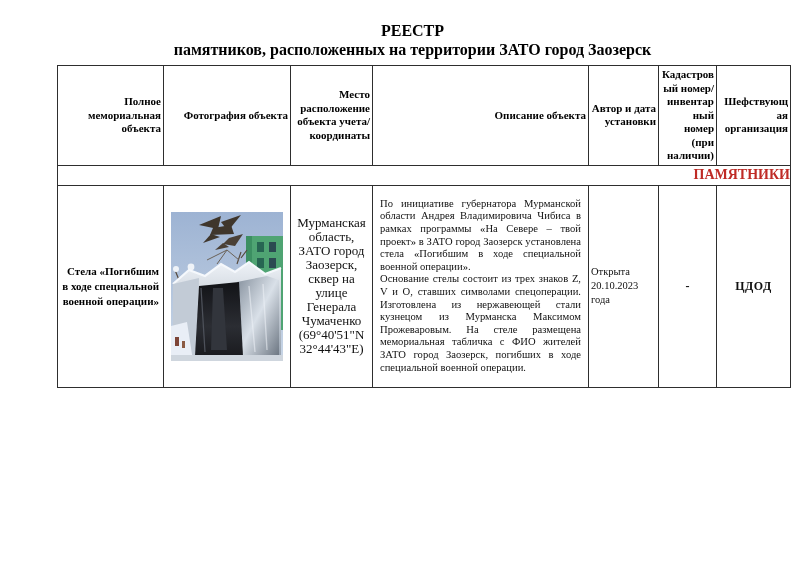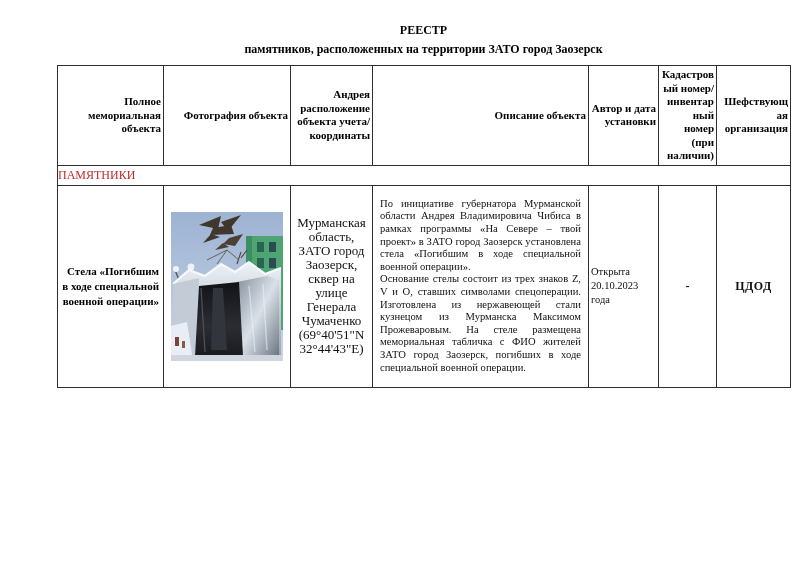--- a/index.html
+++ b/index.html
@@ -5,22 +5,22 @@
   * { margin:0; padding:0; box-sizing:border-box; }
   html,body { width:800px; height:565px; background:#ffffff; }
   body {
     font-family:"Liberation Serif", serif;
     color:#111;
     position:relative;
   }
   .page { position:relative; width:800px; height:565px; background:#fff; overflow:hidden; }
 
   .doc-title {
-    position:absolute; top:21px; left:57px; width:733px;
-    text-align:center; font-weight:bold; font-size:12px; line-height:19px;
+    position:absolute; top:21px; left:46px; width:733px;
+    text-align:center; font-weight:bold; font-size:16px; line-height:19px;
     color:#000;
   }
 
   table.registry {
     position:absolute; left:57px; top:65px; width:733px;
     border-collapse:collapse; table-layout:fixed;
   }
   table.registry th, table.registry td {
     border:1px solid #2e2e2e;
     vertical-align:middle;
@@ -29,21 +29,21 @@
   tr.header-row { height:87px; }
   tr.section-row { height:20px; }
   tr.data-row { height:202px; }
 
   th.hdr {
     font-size:11px; font-weight:bold; text-align:right;
     line-height:13.5px; padding:2px 2px; color:#000;
     overflow-wrap:break-word; word-break:break-word;
   }
   td.section-cell {
-    text-align:left; font-weight:normal; font-size:12px;
+    text-align:right; font-weight:bold; font-size:14px;
     color:#bf2b26; padding:1px 0;
   }
   td.cell-name {
     font-weight:bold; font-size:11px; text-align:right;
     line-height:15px; padding:2px 4px; color:#000;
   }
   td.cell-photo { text-align:center; vertical-align:middle; padding:0; }
   td.cell-photo svg { display:inline-block; vertical-align:middle; }
   td.cell-loc {
     font-size:13px; text-align:center; line-height:14px; padding:0 2px;
@@ -81,21 +81,21 @@
       <col style="width:216px">
         <col style="width:70px">
         <col style="width:58px">
       <col style="width:74px">
     </colgroup>
 
     <tbody>
         <tr class="header-row">
       <th class="hdr">Полное мемориальная объекта</th>
       <th class="hdr">Фотография объекта</th>
-      <th class="hdr">Андрея расположение объекта учета/ координаты</th>
+      <th class="hdr">Место расположение объекта учета/ координаты</th>
       <th class="hdr">Описание объекта</th>
       <th class="hdr">Автор и дата установки</th>
       <th class="hdr">Кадастровый номер/ инвентарный номер (при наличии)</th>
       <th class="hdr">Шефствующая организация</th>
     </tr>
 
     <tr class="section-row">
       <td class="section-cell" colspan="7">ПАМЯТНИКИ</td>
     </tr>
 

